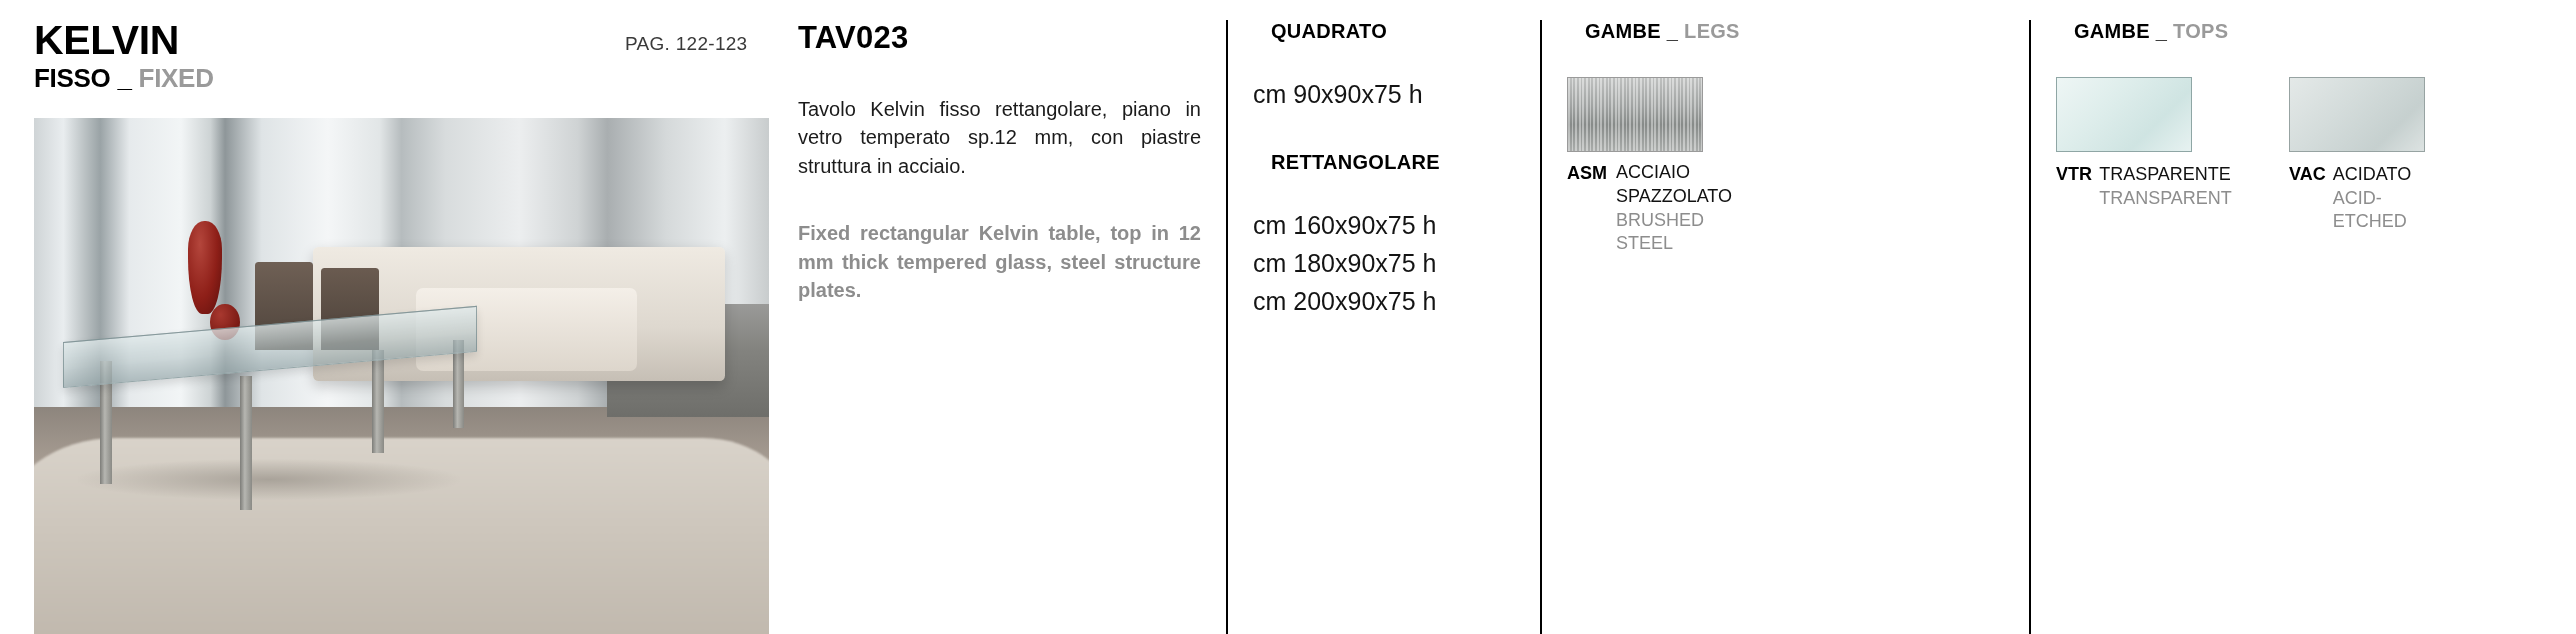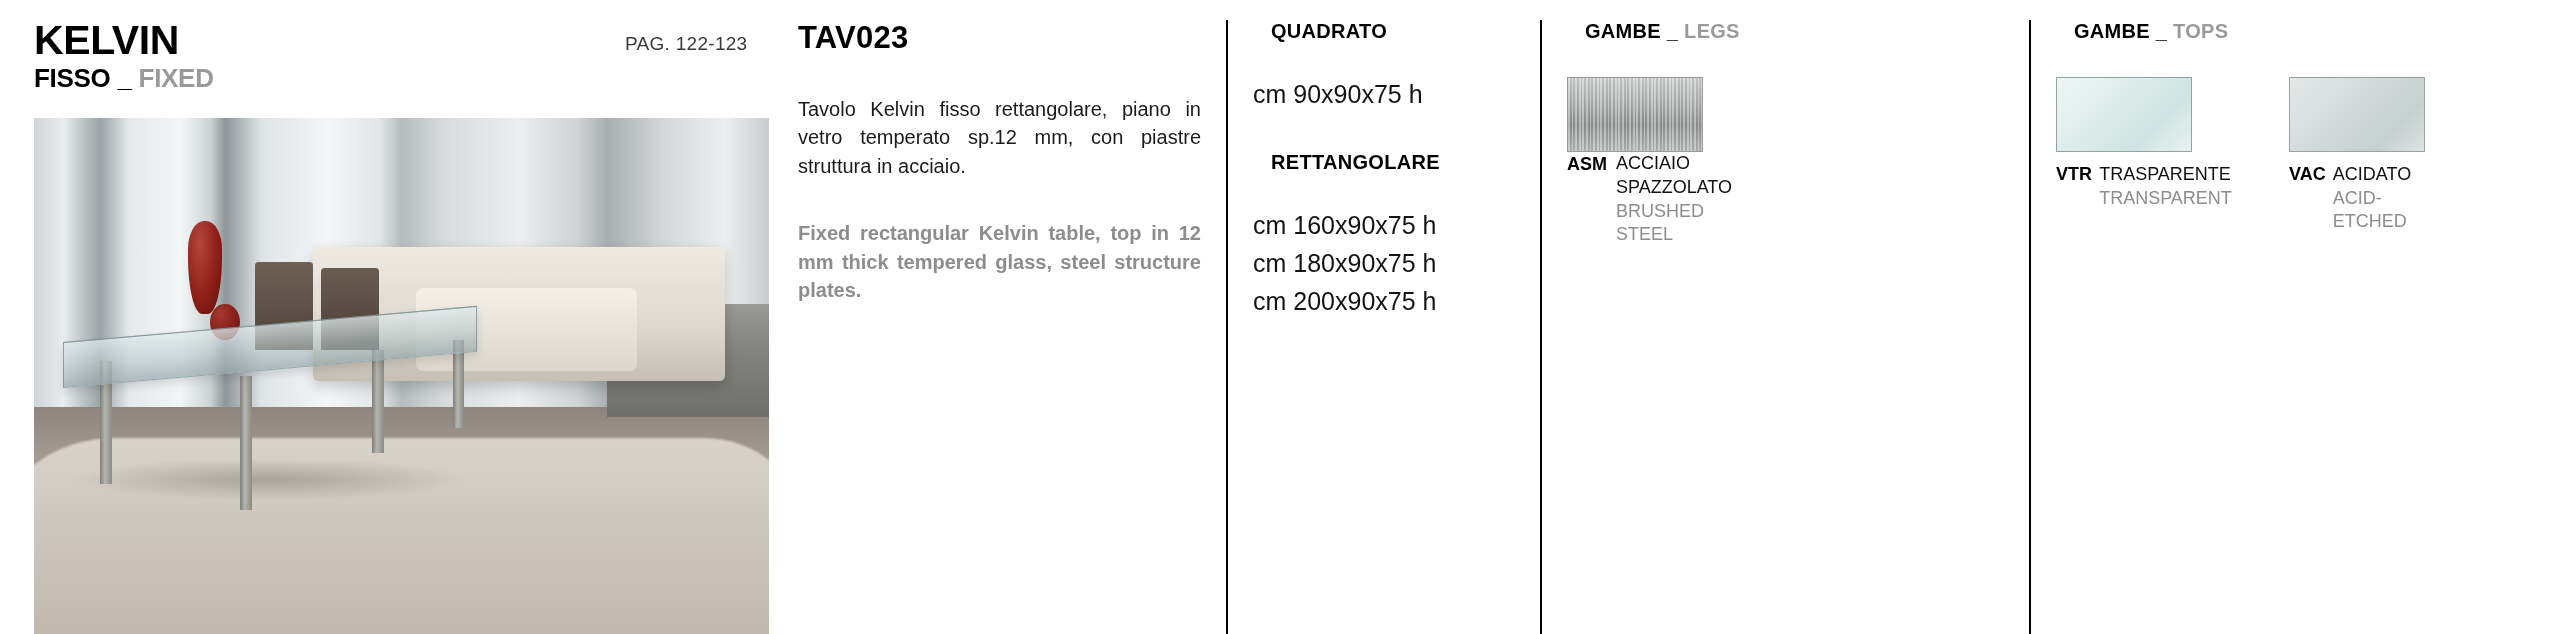--- a/index.html
+++ b/index.html
@@ -255,21 +255,21 @@
     font-weight: bold;
     color: #000;
     margin-top: 57px;
     margin-right: 9px;
     white-space: nowrap;
   }
   .sw-labels { margin-top: 54px; }
   .sw-it { font-size: 18px; line-height: 1.32; color: #111; font-weight: normal; }
   .sw-en { font-size: 18px; line-height: 1.32; color: #8d8d8d; }
   .legs-swatch-wrap { margin-top: 34px; }
-  .legs-under { display: flex; align-items: flex-start; }
+  .legs-under { display: flex; align-items: flex-start; margin-top: 9px; }
   .legs-under .sw-code { margin-top: 1.8px; }
   .legs-under .sw-labels { margin-top: 0; }
 
   
   .col-tops { left: 2056px; width: 502px; }
   .tops-row { display: flex; gap: 97px; margin-top: 34px; }
   .top-item { width: 136px; }
   .sw-vtr {
     background: linear-gradient(135deg, #eef6f5 0%, #dfeeec 35%, #cfe4e2 70%, #e7f2f1 100%);
     border: 0.9px solid #8fa6a5;

